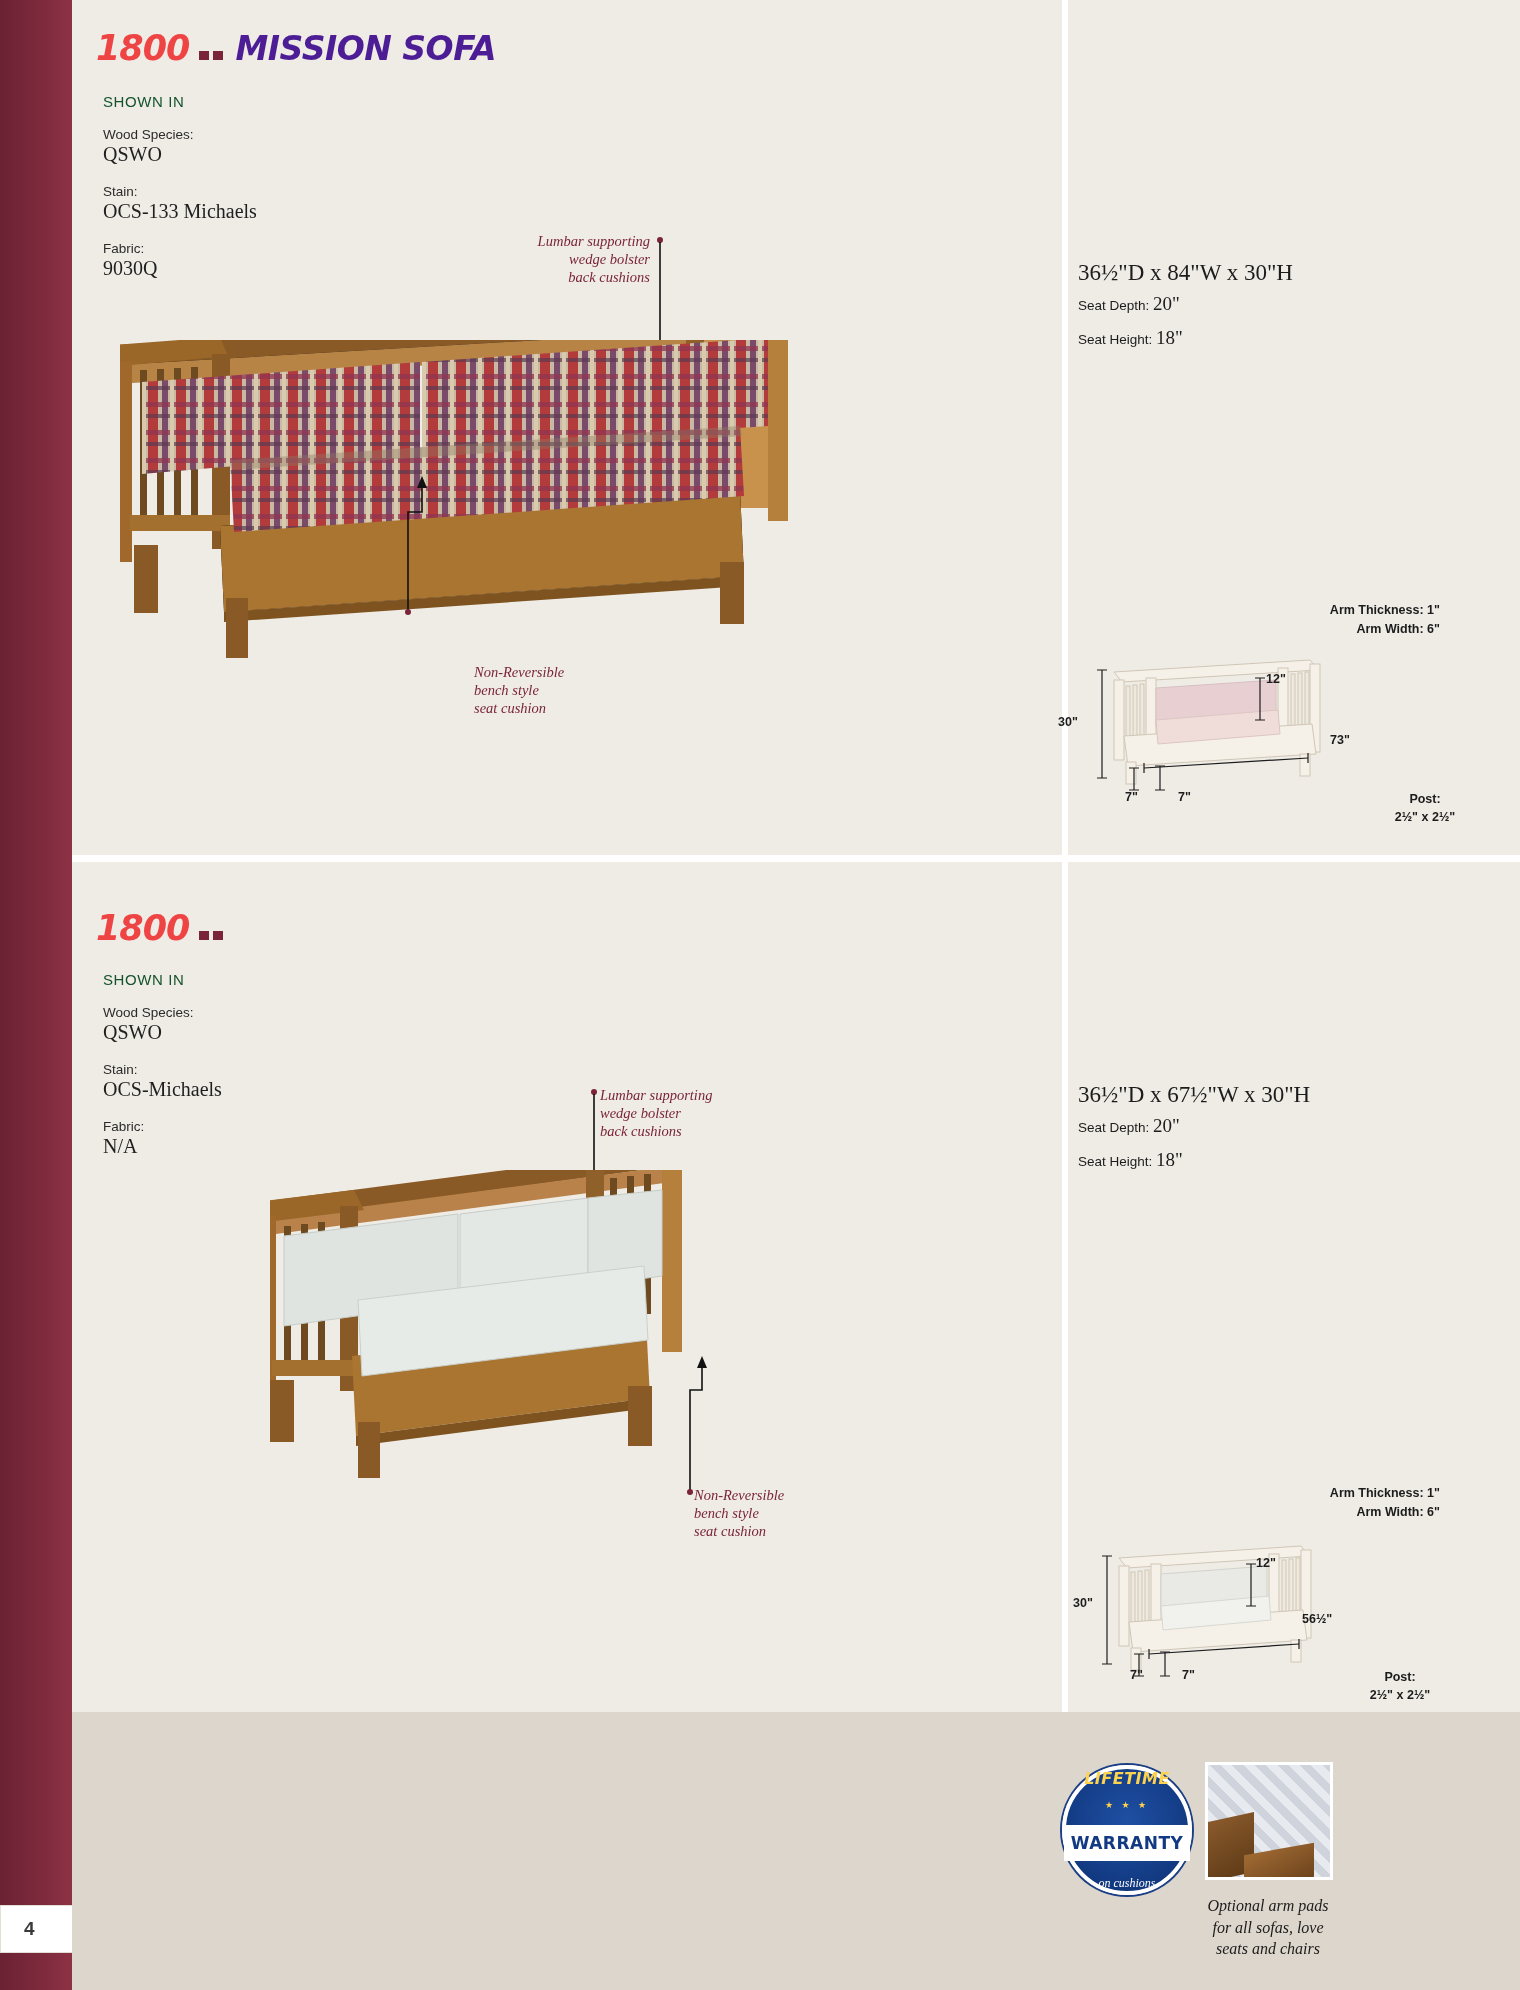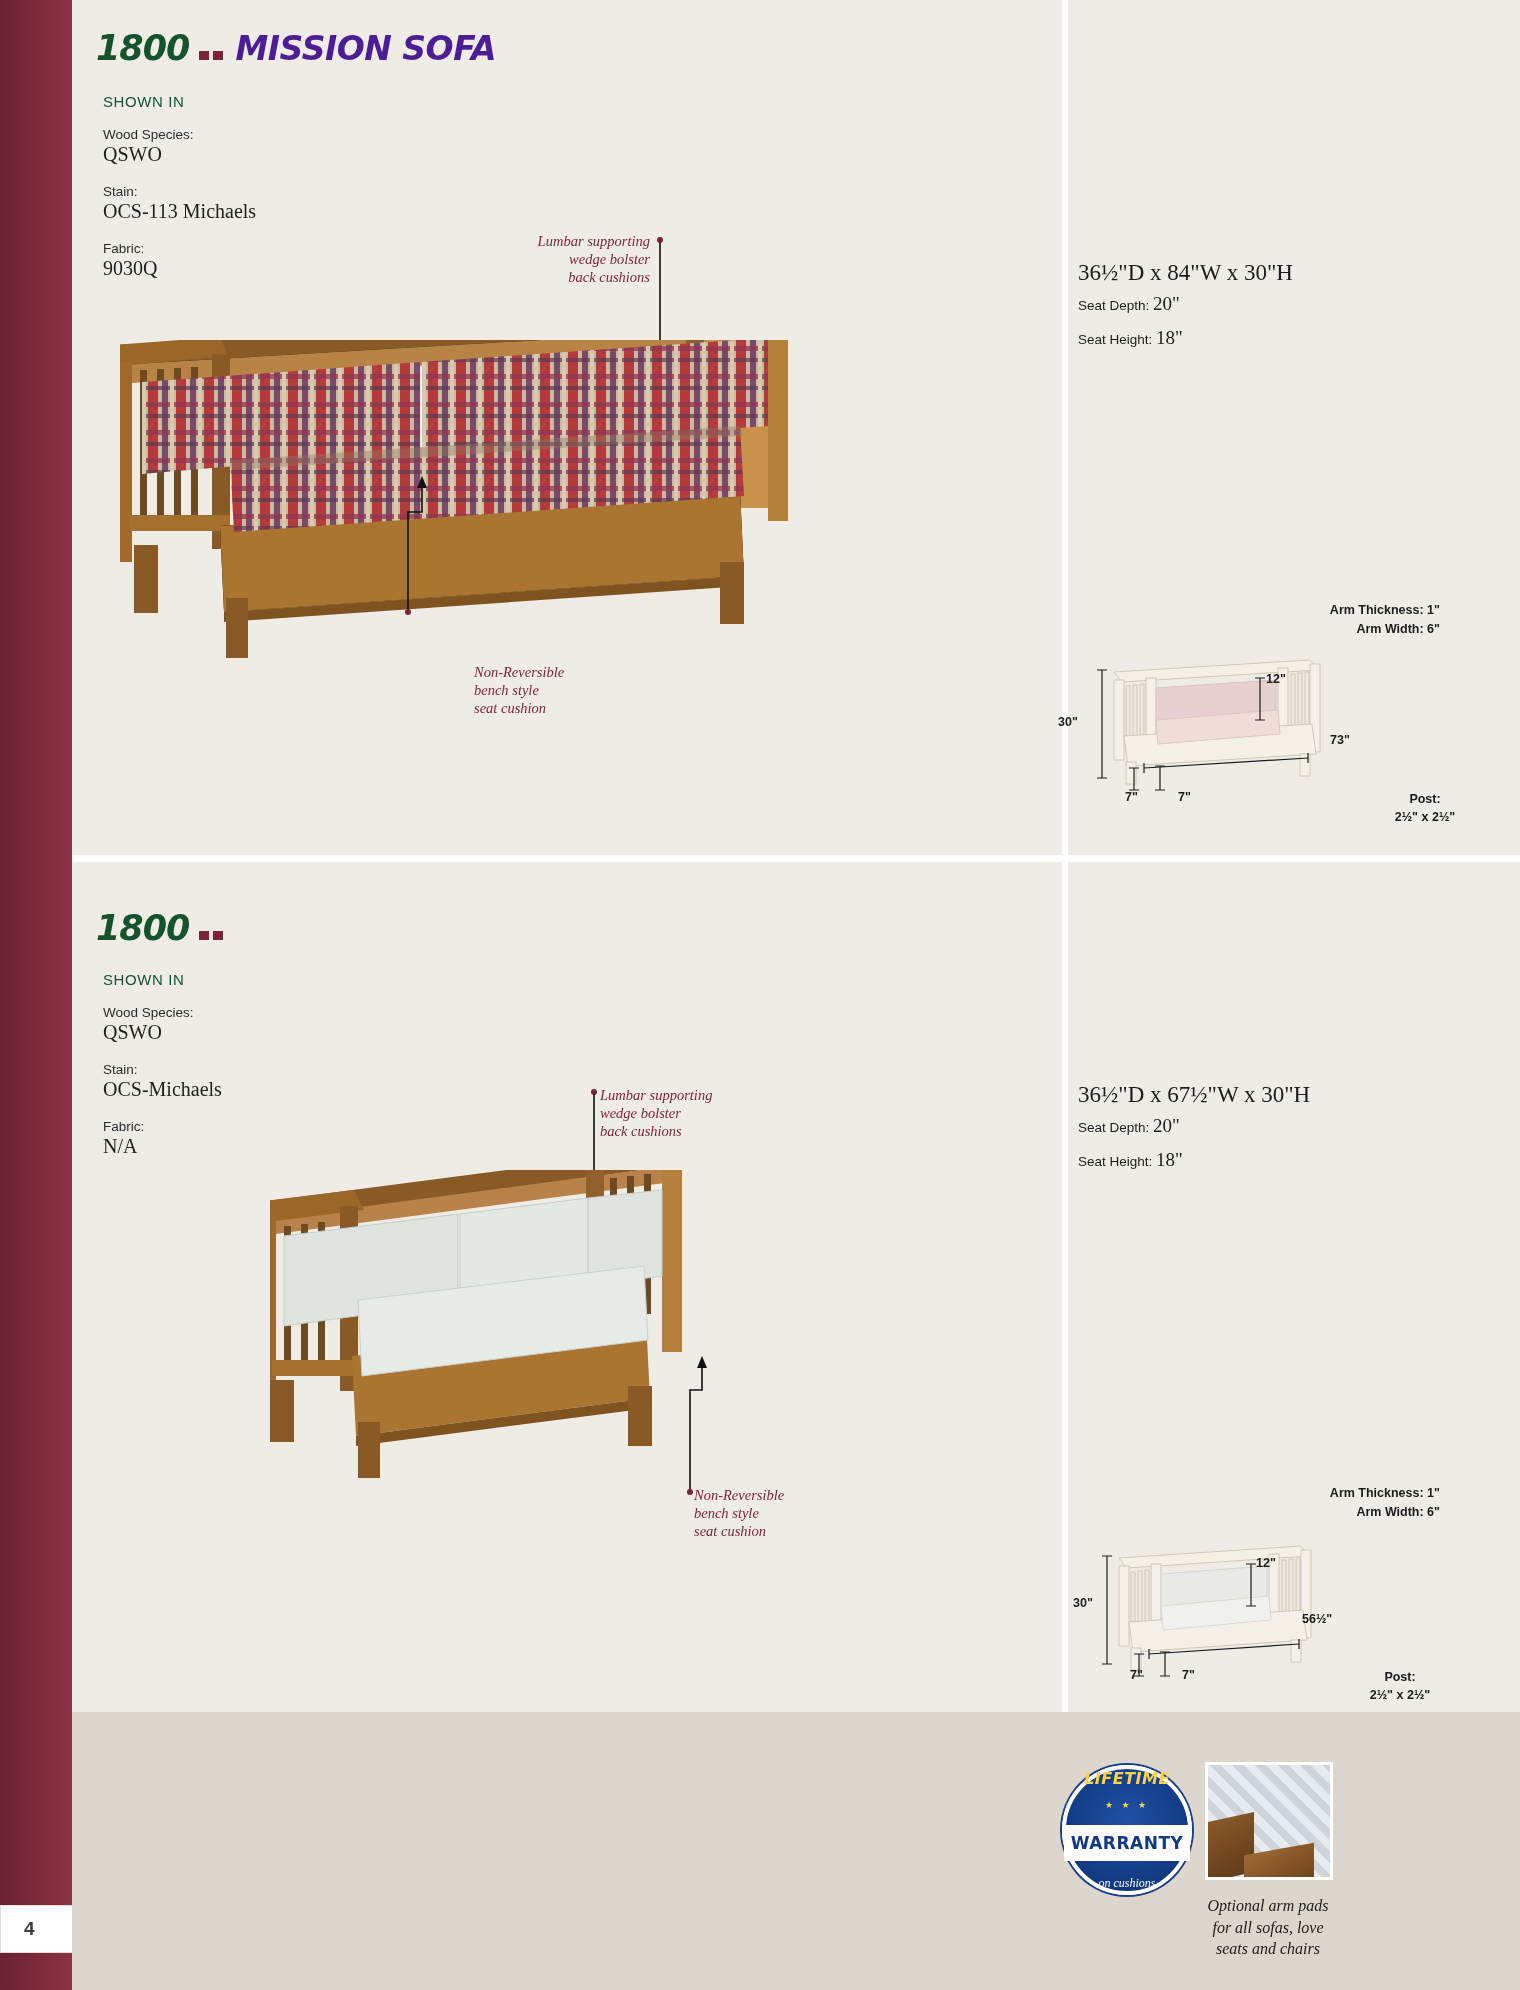--- a/index.html
+++ b/index.html
@@ -66,21 +66,21 @@
     align-items: baseline;
     gap: 10px;
     white-space: nowrap;
   }
   .title-num {
     font-family: "DejaVu Sans", sans-serif;
     font-size: 35px;
     font-weight: bold;
     font-style: italic;
     letter-spacing: -1px;
-    color: #14532d;
+    color: #ef4444;
   }
   .title-dashes {
     display: inline-block;
     position: relative;
     width: 26px;
     height: 9px;
   }
   .title-dashes i {
     position: absolute;
     top: 0;
@@ -251,21 +251,21 @@
       </span>
     <span class="title-text">MISSION SOFA</span>
   </div>
 
   <div class="shown-in" style="left:103px; top:93px;">SHOWN IN</div>
 
   <div class="spec-label" style="left:103px; top:127px;">Wood Species:</div>
   <div class="spec-value" style="left:103px; top:143px;">QSWO</div>
 
   <div class="spec-label" style="left:103px; top:184px;">Stain:</div>
-  <div class="spec-value" style="left:103px; top:200px;">OCS-113 Michaels</div>
+  <div class="spec-value" style="left:103px; top:200px;">OCS-133 Michaels</div>
 
   <div class="spec-label" style="left:103px; top:241px;">Fabric:</div>
   <div class="spec-value" style="left:103px; top:257px;">9030Q</div>
 
   <div class="callout right" style="left:400px; top:232px; width:250px;">
     <div>Lumbar supporting</div>
     <div>wedge bolster</div>
     <div>back cushions</div>
   </div>
   <svg class="art" style="left:650px; top:232px;" width="40" height="200">

